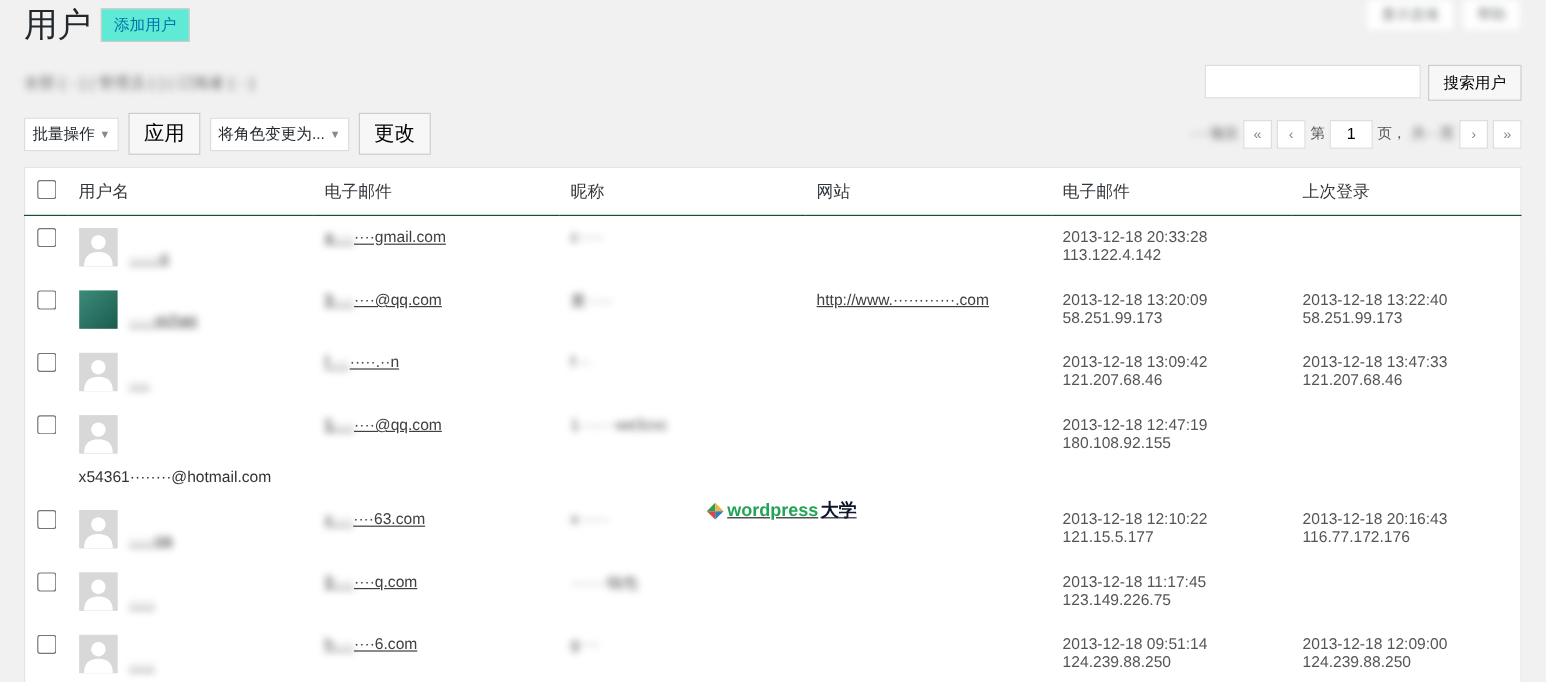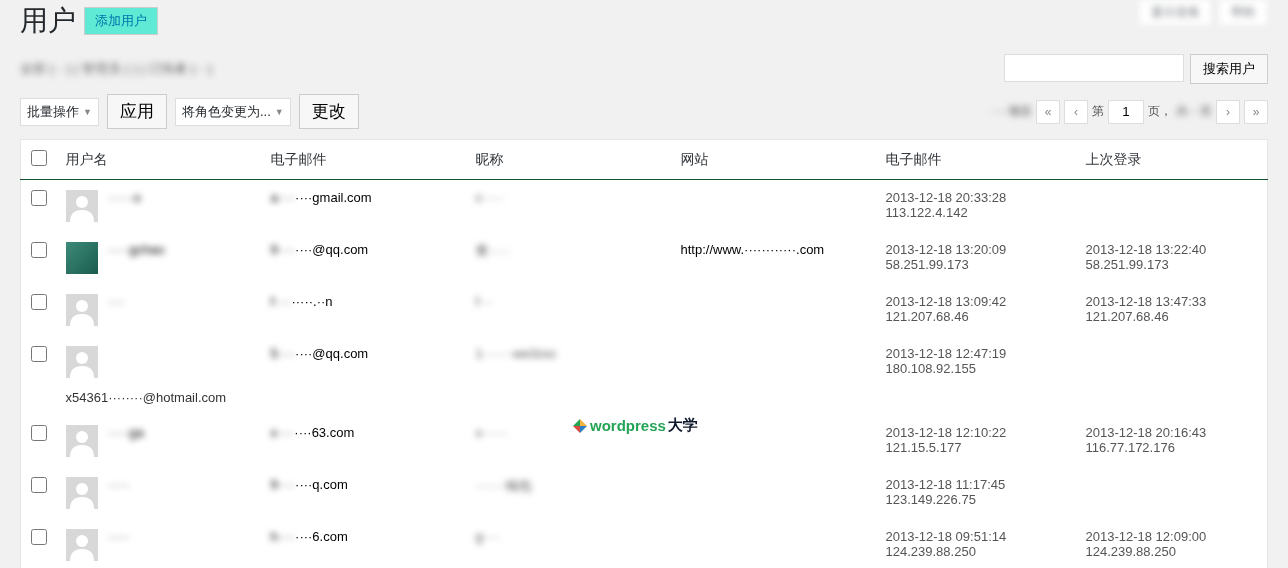--- a/index.html
+++ b/index.html
@@ -32,24 +32,24 @@
     .users-table th { text-align: left; font-weight: 400; font-size: 14px; color: #32373c; padding: 10px 10px; border-bottom: 1px solid #14532d; }
     .users-table td { padding: 10px 10px; font-size: 13px; vertical-align: top; color: #555; }
     .col-cb { width: 35px; text-align: center; }
     .col-username { width: 205px; }
     .col-email { width: 205px; font-family: Liberation Serif, serif; }
     .col-nick { width: 205px; }
     .col-website { width: 205px; font-family: Liberation Mono, monospace; }
     .col-reg { width: 200px; }
     .col-login { width: auto; }
     .avatar { width: 32px; height: 32px; background: #ddd; display: inline-block; vertical-align: top; color: #fff; }
-    .username-cell { display: flex; align-items: flex-start; gap: 10px; flex-wrap: wrap; }
-    .link-text { color: #000000; }
+    .username-cell { display: flex; align-items: flex-end; gap: 10px; flex-wrap: wrap; }
+    .link-text { color: #404040; text-decoration: underline; }
     .row-1-avatar { background: linear-gradient(135deg, #3d8b7a, #1a5c4d); }
-    .watermark { position: absolute; left: 552px; top: 277px; font-weight: bold; font-size: 15px; display: flex; align-items: center; gap: 2px; z-index: 10; }
+    .watermark { position: absolute; left: 568px; top: 277px; font-weight: bold; font-size: 15px; display: flex; align-items: center; gap: 2px; z-index: 10; text-decoration: underline; }
     .watermark-logo { width: 16px; height: 16px; position: relative; }
     .wm-text1 { color: #23a455; }
     .wm-text2 { color: #0f172a; }
     .below-username { font-size: 13px; color: #333; margin-top: 2px; }
     input[type=checkbox] { width: 16px; height: 16px; }
   </style>
 </head>
 <body>
 
 <div class="header-row">

